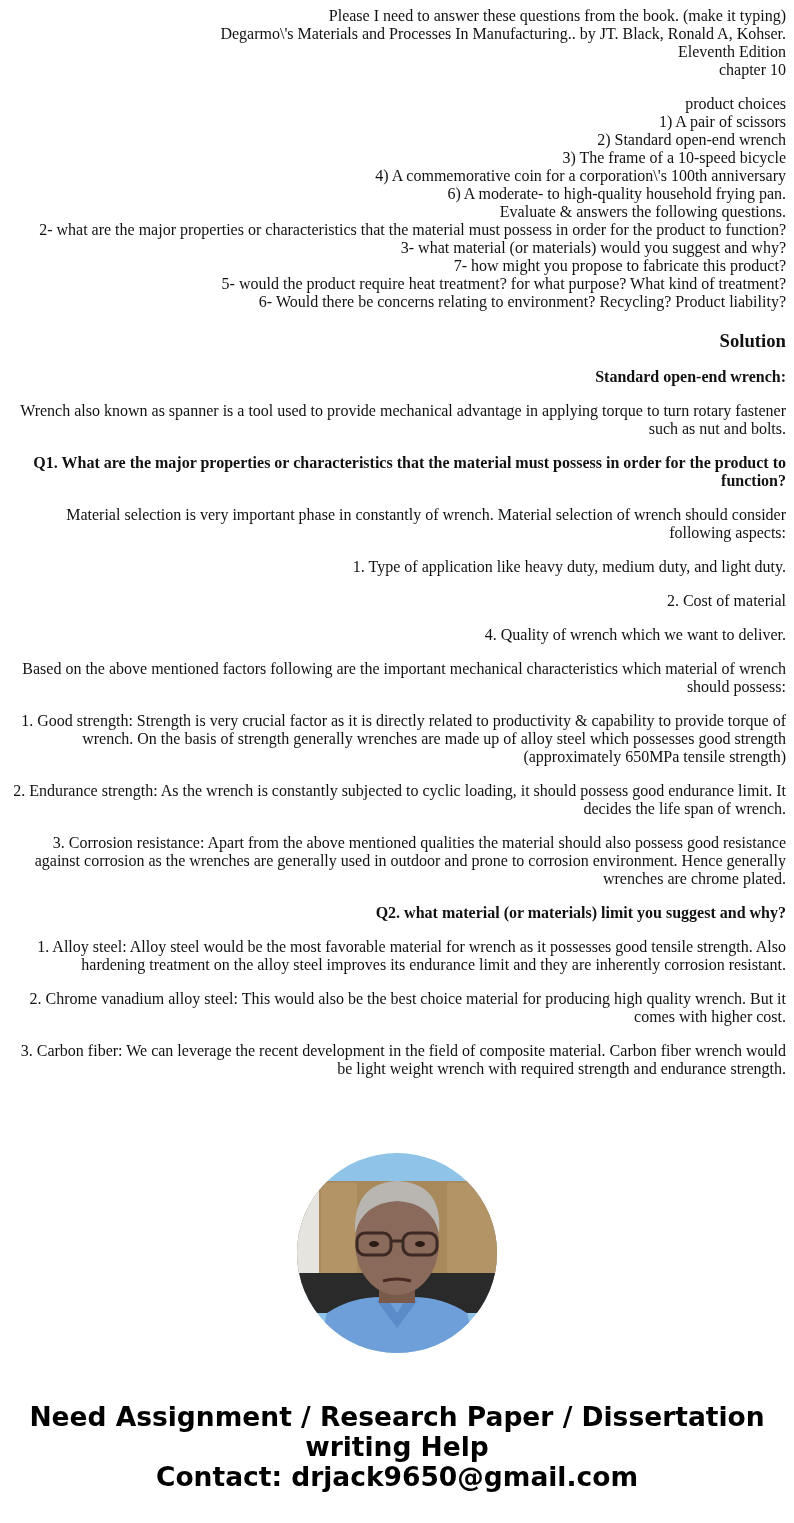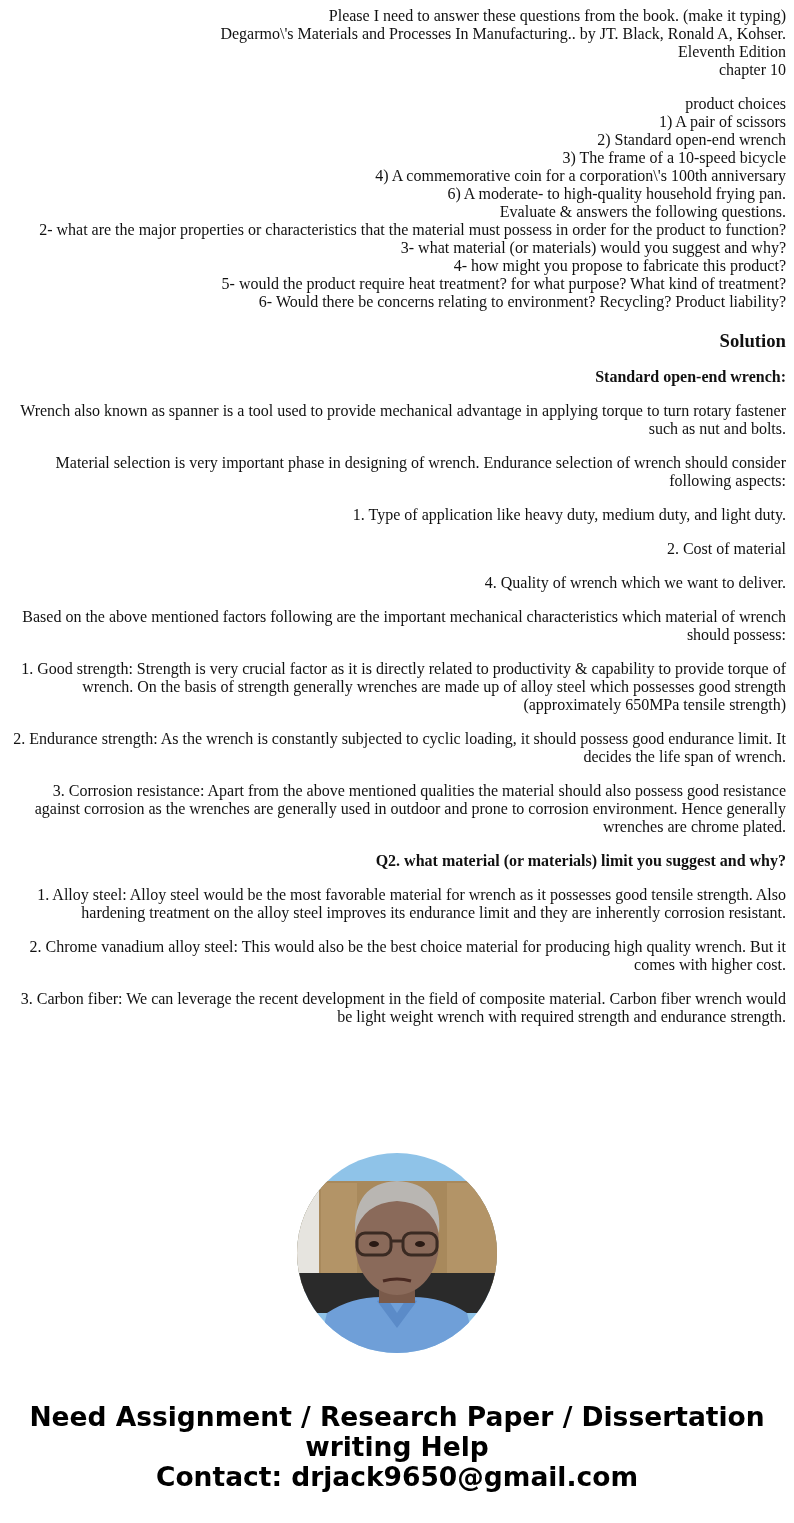--- a/index.html
+++ b/index.html
@@ -80,32 +80,33 @@
     <div class="question-choices">
       <span class="line">product choices</span>
       <span class="line">1) A pair of scissors</span>
       <span class="line">2) Standard open-end wrench</span>
       <span class="line">3) The frame of a 10-speed bicycle</span>
       <span class="line">4) A commemorative coin for a corporation\'s 100th anniversary</span>
       <span class="line">6) A moderate- to high-quality household frying pan.</span>
       <span class="line">Evaluate &amp; answers the following questions.</span>
       <span class="line">2- what are the major properties or characteristics that the material must possess in order for the product to function?</span>
       <span class="line">3- what material (or materials) would you suggest and why?</span>
-      <span class="line">4- how might you propose to fabricate this product?</span>
+      <span class="line">7- how might you propose to fabricate this product?</span>
       <span class="line">5- would the product require heat treatment? for what purpose? What kind of treatment?</span>
       <span class="line">6- Would there be concerns relating to environment? Recycling? Product liability?</span>
     </div>
   </div>
 
   <div class="solution-block">
     <h3 class="solution-title">Solution</h3>
     <h4 class="subhead">Standard open-end wrench:</h4>
     <p>Wrench also known as spanner is a tool used to provide mechanical advantage in applying torque to turn rotary fastener such as nut and bolts.</p>
 
-    <p>Material selection is very important phase in designing of wrench. Endurance selection of wrench should consider following aspects:</p>
+    <h4 class="subhead">Q1. What are the major properties or characteristics that the material must possess in order for the product to function?</h4>
+    <p>Material selection is very important phase in constantly of wrench. Material selection of wrench should consider following aspects:</p>
     <p>1. Type of application like heavy duty, medium duty, and light duty.</p>
     <p>2. Cost of material</p>
     <p>4. Quality of wrench which we want to deliver.</p>
     <p>Based on the above mentioned factors following are the important mechanical characteristics which material of wrench should possess:</p>
     <p>1. Good strength: Strength is very crucial factor as it is directly related to productivity &amp; capability to provide torque of wrench. On the basis of strength generally wrenches are made up of alloy steel which possesses good strength (approximately 650MPa tensile strength)</p>
     <p>2. Endurance strength: As the wrench is constantly subjected to cyclic loading, it should possess good endurance limit. It decides the life span of wrench.</p>
     <p>3. Corrosion resistance: Apart from the above mentioned qualities the material should also possess good resistance against corrosion as the wrenches are generally used in outdoor and prone to corrosion environment. Hence generally wrenches are chrome plated.</p>
 
     <h4 class="subhead">Q2. what material (or materials) limit you suggest and why?</h4>
     <p>1. Alloy steel: Alloy steel would be the most favorable material for wrench as it possesses good tensile strength. Also hardening treatment on the alloy steel improves its endurance limit and they are inherently corrosion resistant.</p>

